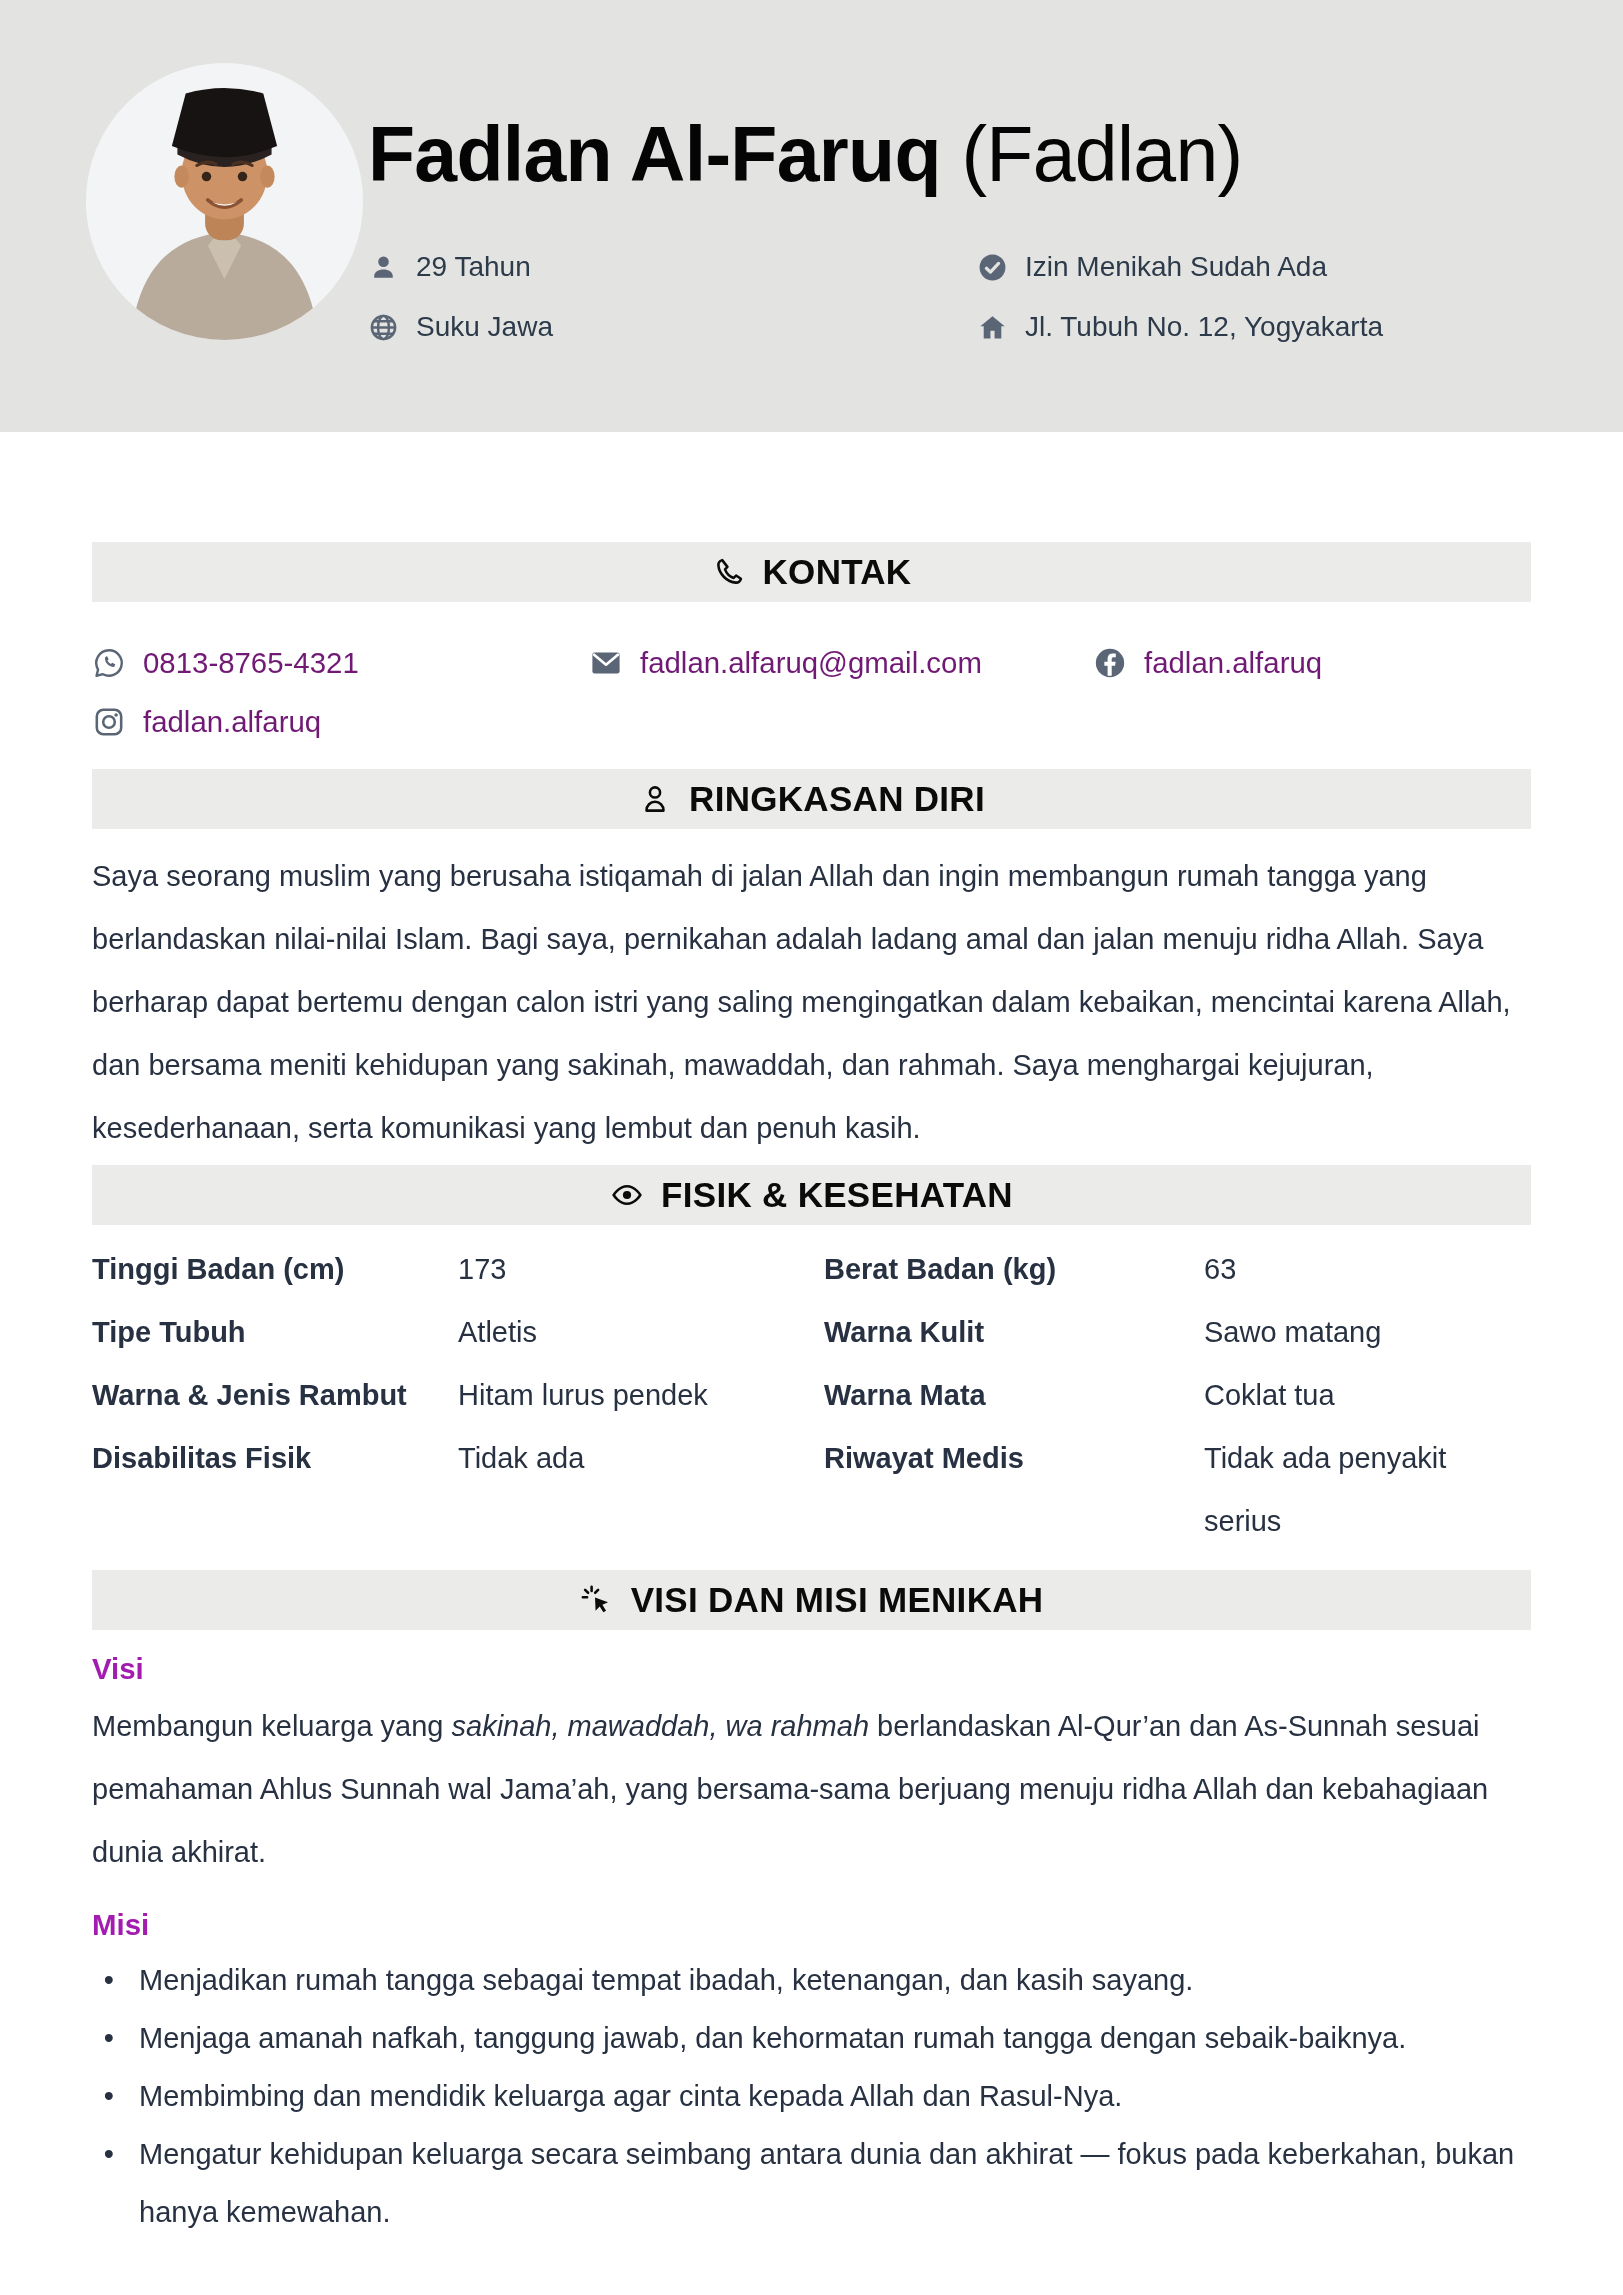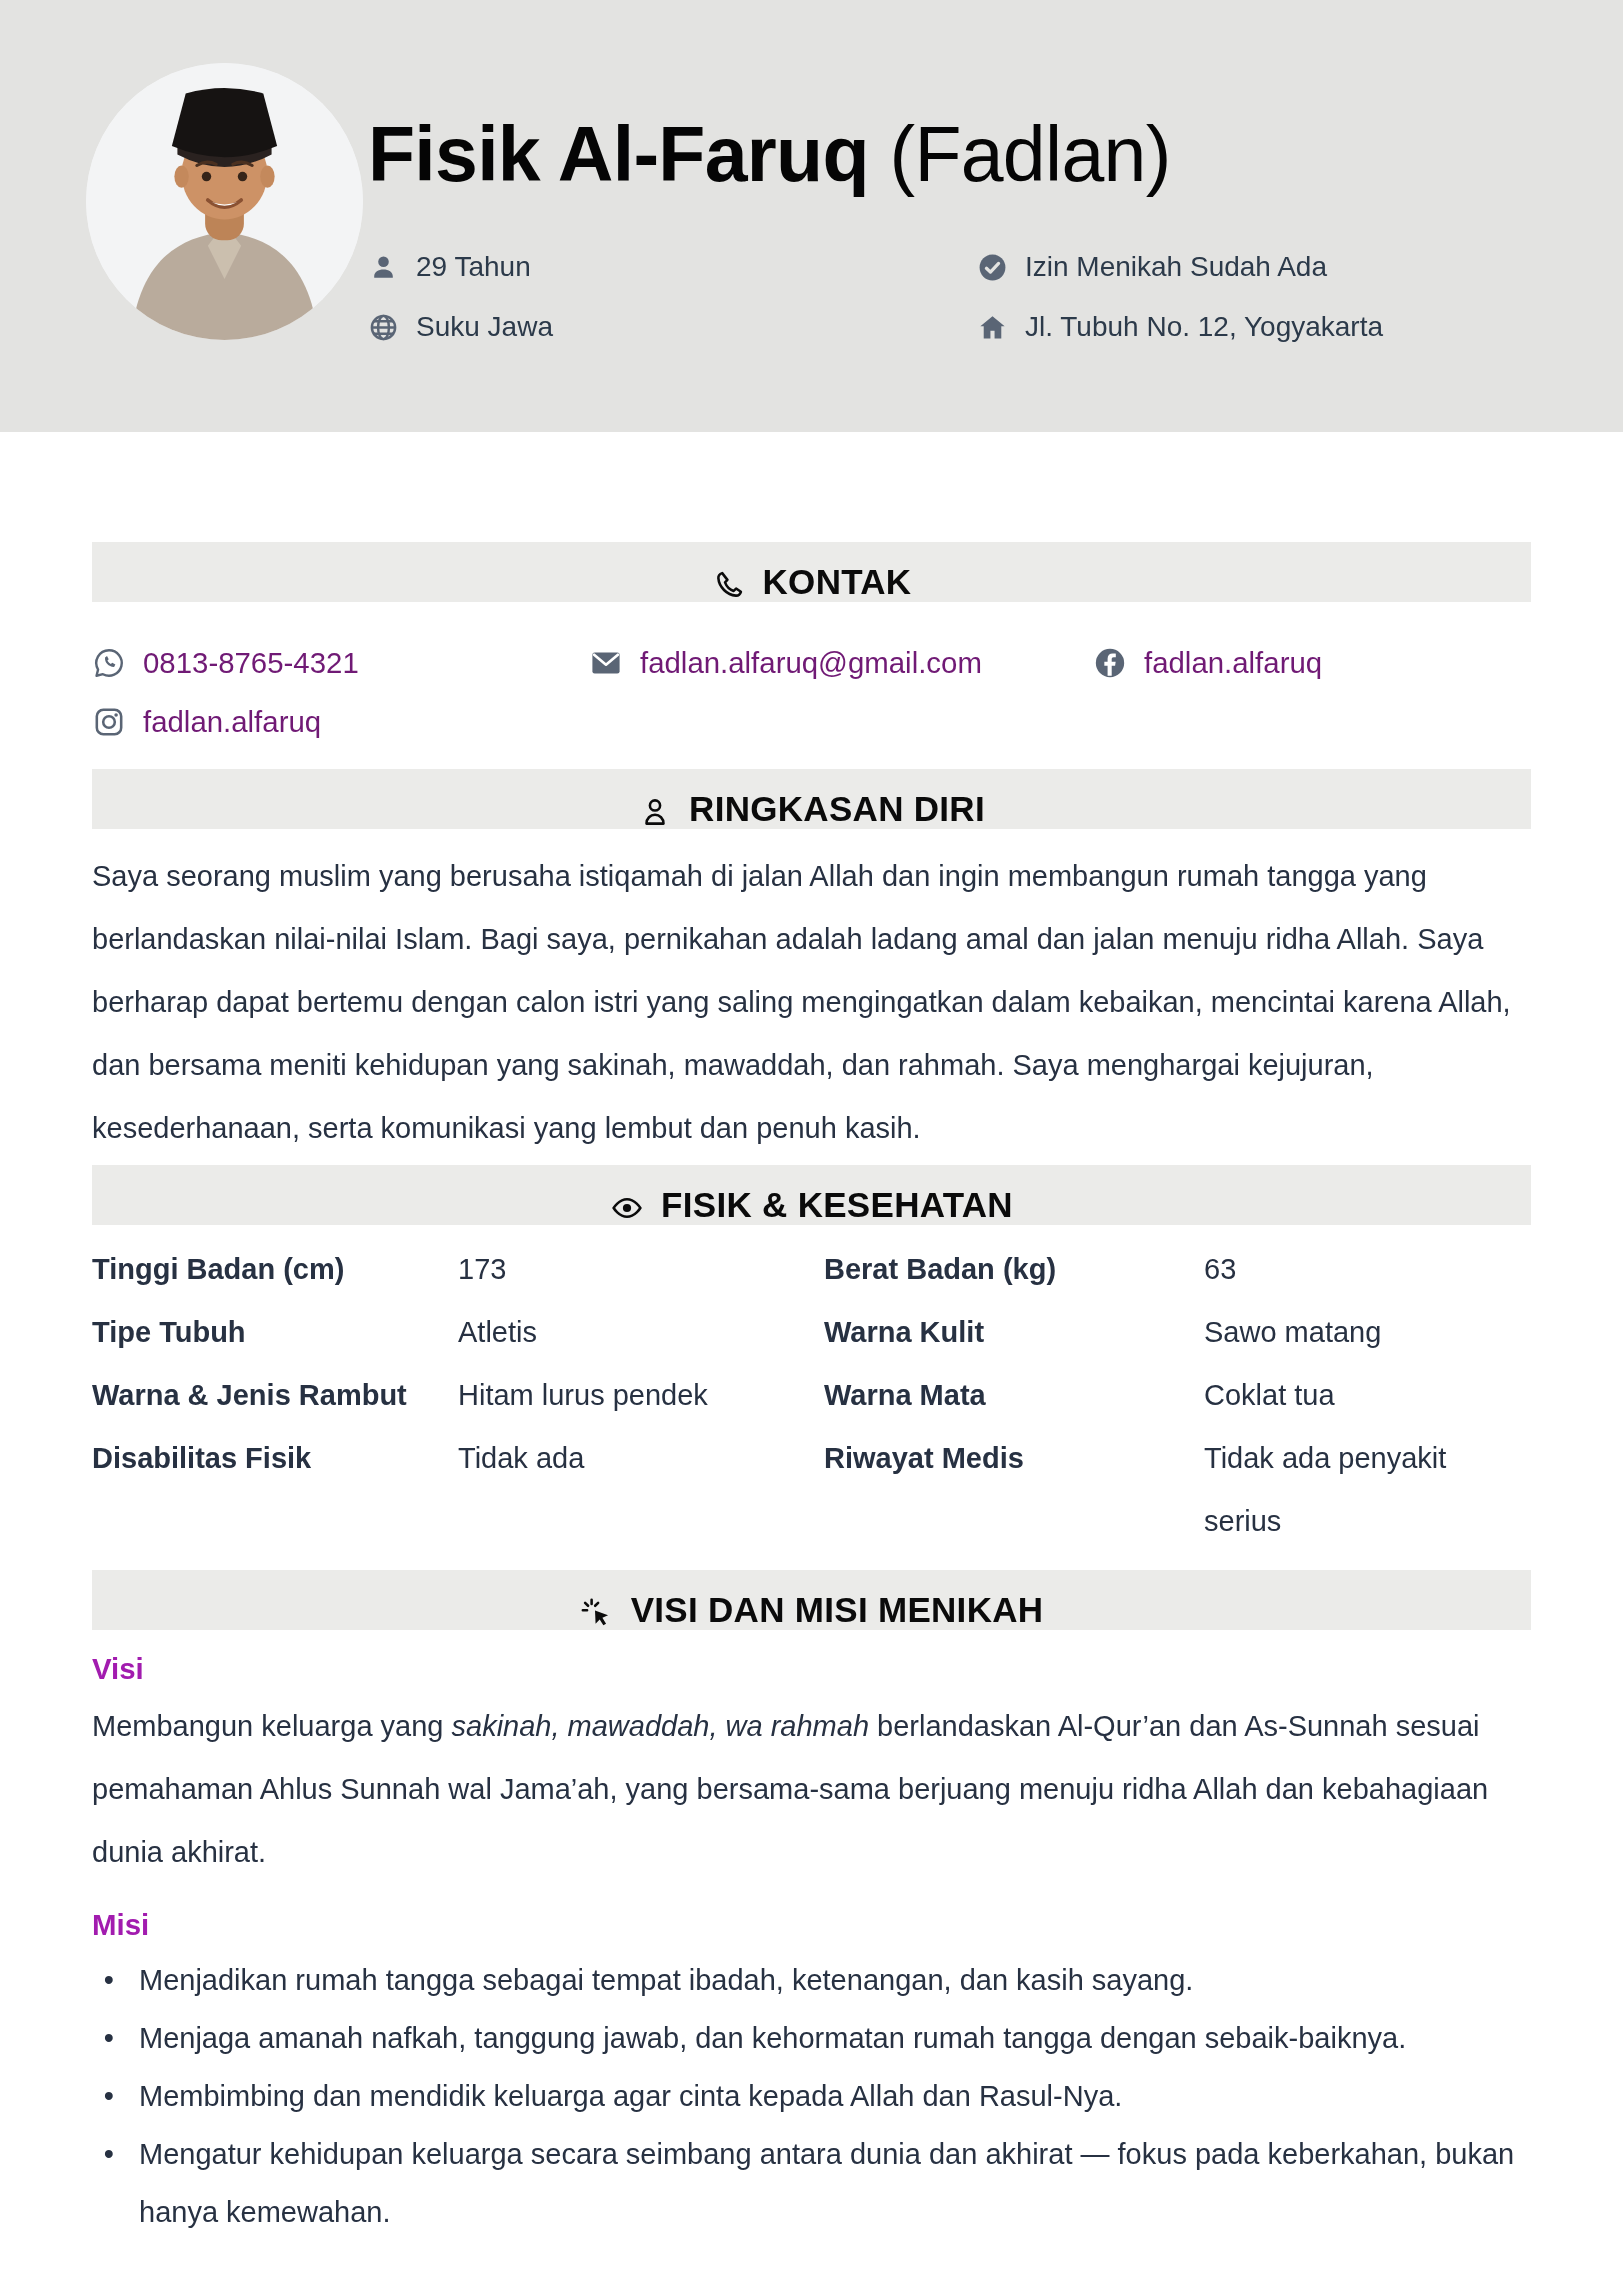--- a/index.html
+++ b/index.html
@@ -15,21 +15,21 @@
           color:#050505; letter-spacing:-0.7px; white-space:nowrap; }
   .name .nick { font-weight:400; }
   .info-grid { position:absolute; left:368px; top:237px; display:grid;
                grid-template-columns:609px auto; grid-auto-rows:60px; align-items:center; }
   .info-item { display:flex; align-items:center; gap:17px; font-size:28px; color:#2c3a4a; }
   .ic { width:31px; height:31px; flex:0 0 auto; color:#5a6575; }
   .ic svg { width:100%; height:100%; display:block; }
 
   
   .content { padding:0 92px; }
-  .banner { height:60px; background:#ebebe9; display:flex; align-items:flex-end;
+  .banner { height:60px; background:#ebebe9; display:flex; align-items:center;
             justify-content:center; gap:17px; }
   .banner .bic { width:34px; height:34px; color:#0b0b0b; }
   .banner .bic svg { width:100%; height:100%; display:block; }
   .banner h2 { font-size:35px; font-weight:700; color:#0b0b0b; letter-spacing:0.3px; }
 
   .banner-kontak { margin-top:110px; }
   .contact-grid { margin:31px 0 18.3px 0; display:grid;
                   grid-template-columns:497px 504px 1fr; grid-auto-rows:59px; align-items:center; }
   .contact-item { display:flex; align-items:center; gap:17px; font-size:29.4px; color:#701a75; }
   .cic { width:34px; height:34px; flex:0 0 auto; color:#5a6575; }
@@ -67,21 +67,21 @@
       <path d="M33,27 Q50,37 67,27 L67,33 Q50,42 33,33 Z" fill="#2a2220"></path>
       <path d="M36,11 Q50,7 64,11 L69,30 Q50,38 31,30 Z" fill="#161312"></path>
       <circle cx="43.5" cy="41" r="1.7" fill="#352419"></circle>
       <circle cx="56.5" cy="41" r="1.7" fill="#352419"></circle>
       <path d="M40,37 q3.5,-2.2 7,-0.4 M53,36.6 q3.5,-1.8 7,0.4" stroke="#4a3020" stroke-width="1.1" fill="none" stroke-linecap="round"></path>
       <path d="M44,49.5 Q50,54.5 56,49.5" stroke="#8a5132" stroke-width="1.4" fill="none" stroke-linecap="round"></path>
       <path d="M45.5,50.3 Q50,52.8 54.5,50.3 Q50,51.8 45.5,50.3 Z" fill="#ffffff"></path>
     </svg>
   </div>
 
-  <h1 class="name"><span>Fisik Al-Faruq</span> <span class="nick">(Fadlan)</span></h1>
+  <h1 class="name"><span>Fadlan Al-Faruq</span> <span class="nick">(Fadlan)</span></h1>
 
   <div class="info-grid">
     <div class="info-item">
       <span class="ic">
         <svg viewBox="0 0 24 24" fill="currentColor">
             <circle cx="12" cy="7.6" r="4.1"></circle>
             <path d="M12 13.6c-4 0-7.2 2.1-7.2 5.2V20h14.4v-1.2c0-3.1-3.2-5.2-7.2-5.2z"></path>
           </svg>
       </span>
       <span>29 Tahun</span>

